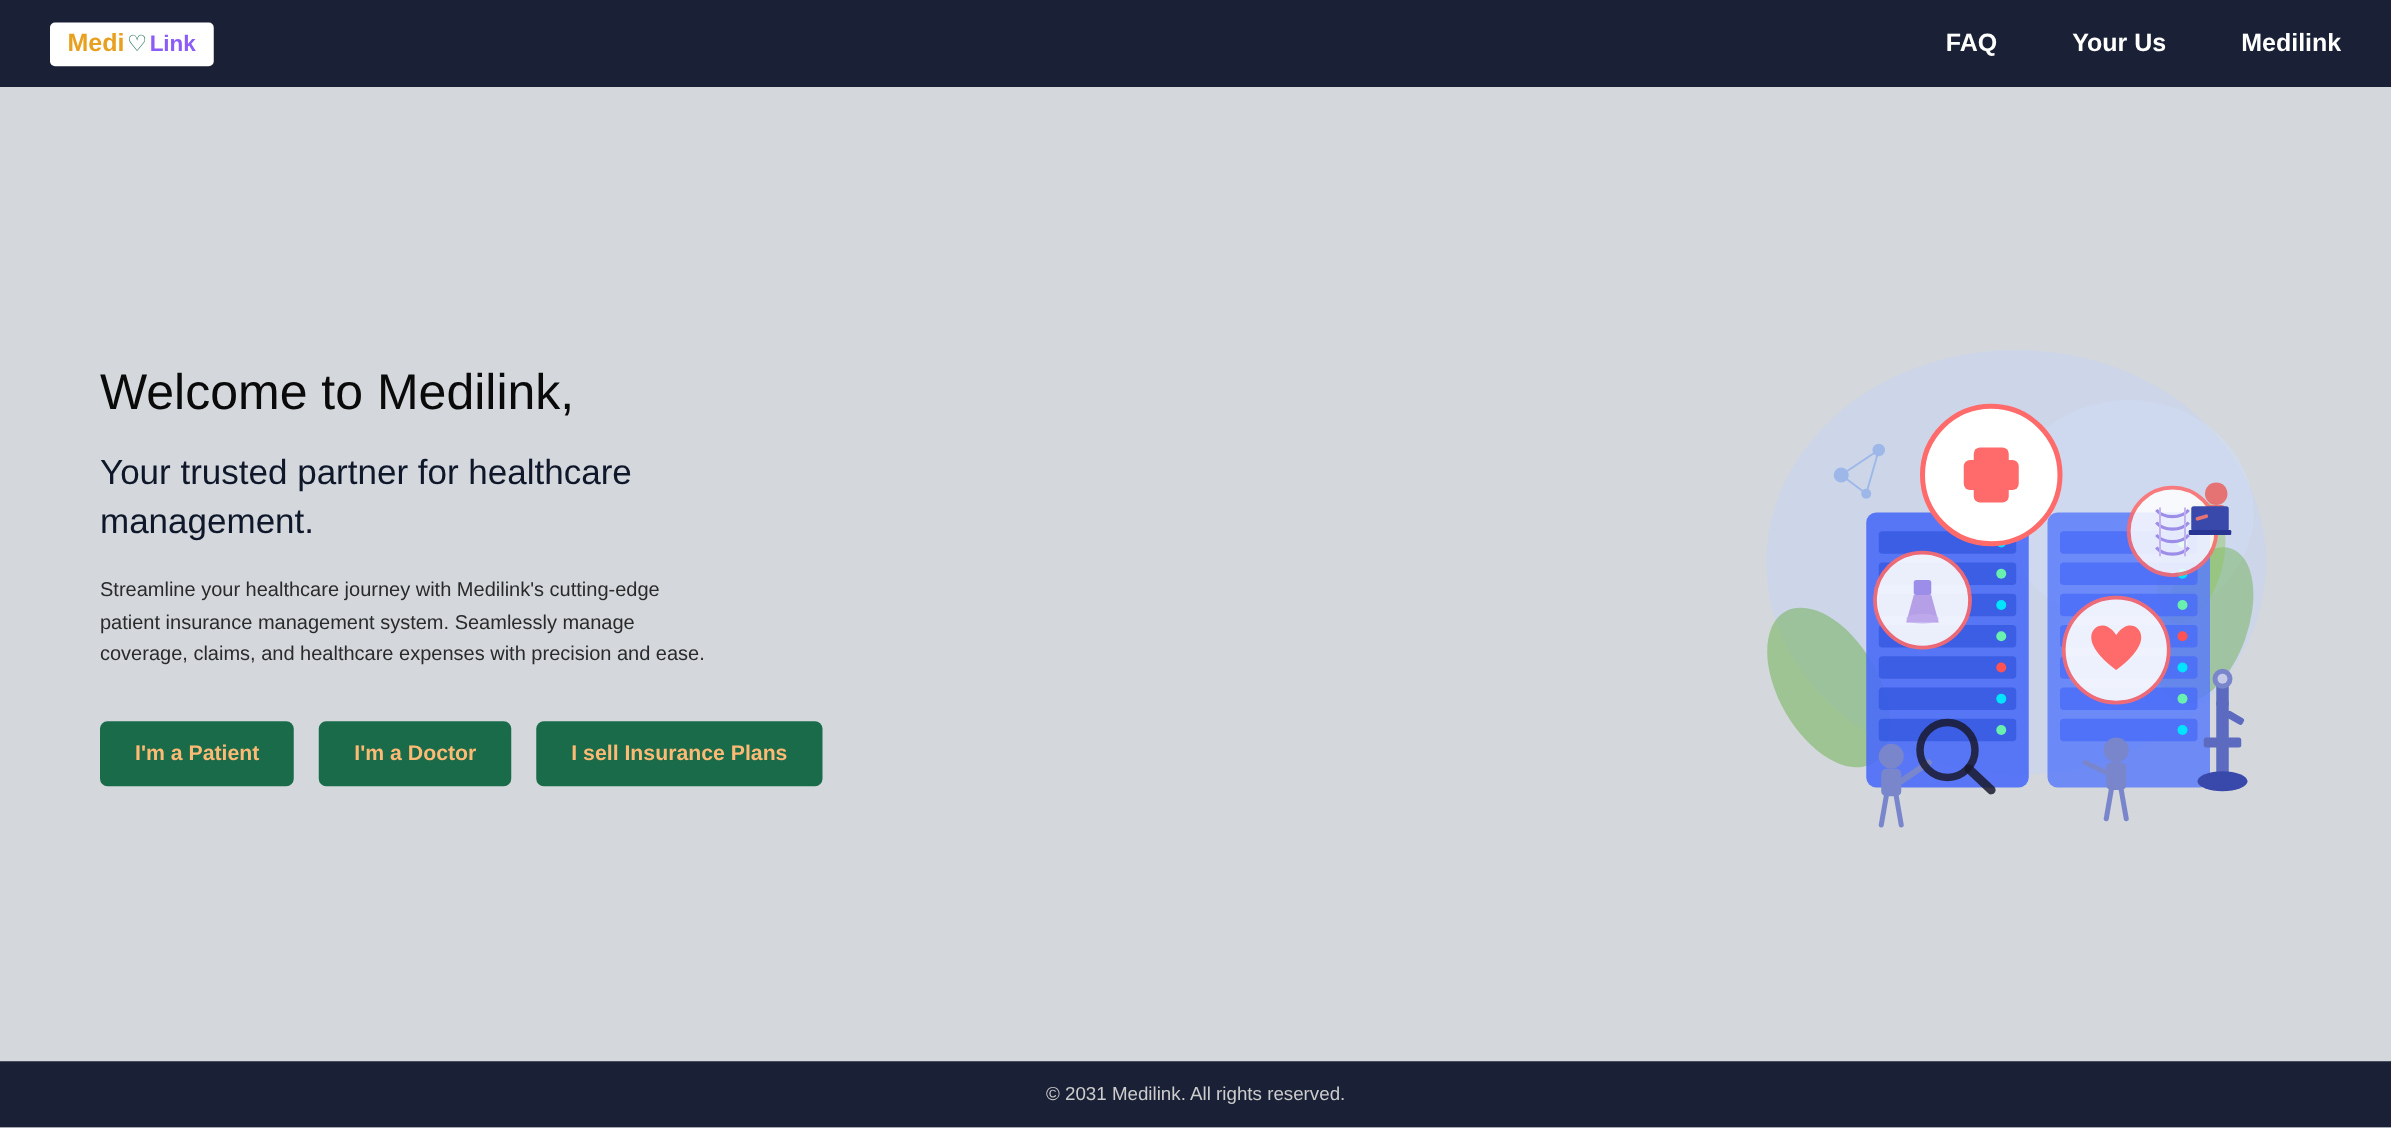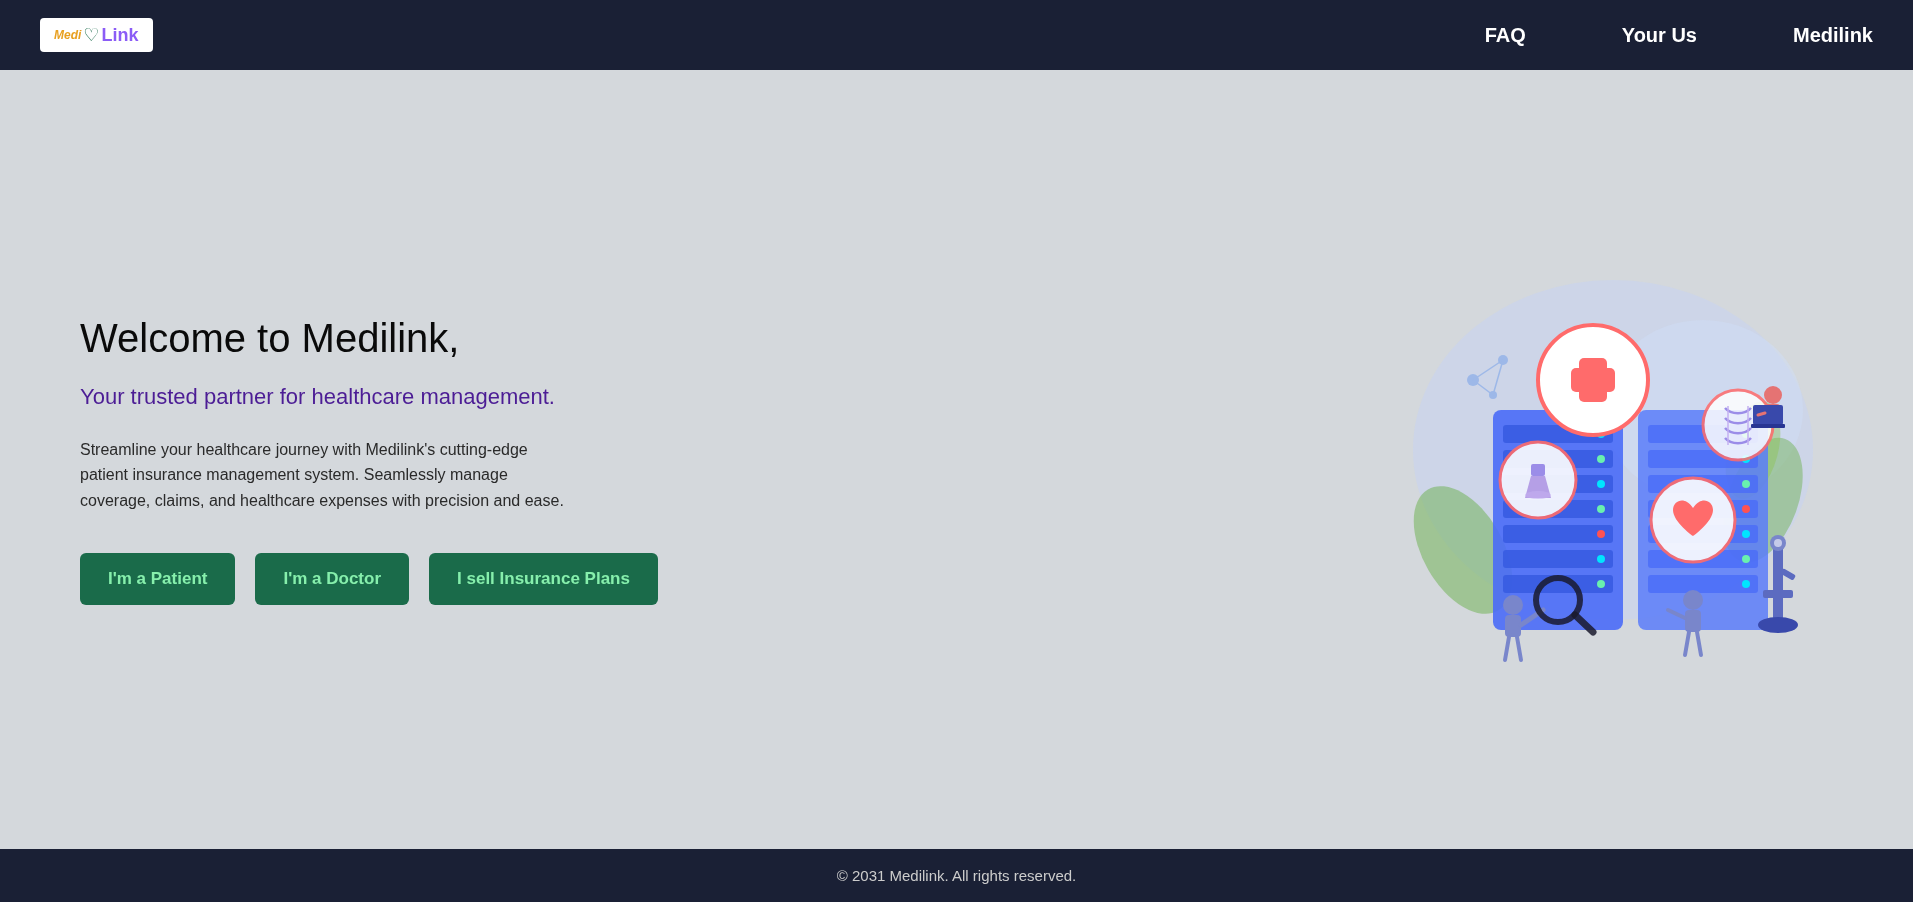--- a/index.html
+++ b/index.html
@@ -29,41 +29,40 @@
 
     .logo-container {
       display: flex;
       align-items: center;
       background-color: #fff;
       padding: 6px 14px;
       border-radius: 4px;
     }
 
     .logo-text-medi {
-      font-size: 12px;
+      font-size: 20px;
       font-weight: bold;
       color: #e8a020;
-      font-style: italic;
     }
 
     .logo-heart-icon {
       font-size: 18px;
       color: #1a6b4a;
       margin: 0 2px;
     }
 
     .logo-text-link {
       font-size: 18px;
       font-weight: bold;
       color: #8b5cf6;
     }
 
     .nav-links {
       display: flex;
-      gap: 96px;
+      gap: 60px;
       align-items: center;
     }
 
     .nav-link {
       color: #ffffff;
       text-decoration: none;
       font-size: 20px;
       font-weight: bold;
       cursor: pointer;
     }
@@ -97,43 +96,43 @@
 
     .hero-title {
       font-size: 40px;
       font-weight: 400;
       color: #0a0a0a;
       margin-bottom: 20px;
       line-height: 1.2;
     }
 
     .hero-subtitle {
-      font-size: 22px;
-      color: #4c1d95;
+      font-size: 28px;
+      color: #0f172a;
       margin-bottom: 24px;
       line-height: 1.4;
     }
 
     .hero-description {
       font-size: 16px;
       color: #2a2a2a;
       line-height: 1.6;
       margin-bottom: 40px;
       max-width: 500px;
     }
 
     .hero-buttons {
       display: flex;
       gap: 20px;
       flex-wrap: wrap;
     }
 
     .cta-button {
       background-color: #1a6b4a;
-      color: #86efac;
+      color: #fdba74;
       border: none;
       padding: 16px 28px;
       border-radius: 6px;
       font-size: 17px;
       font-weight: bold;
       cursor: pointer;
       transition: background-color 0.2s;
       white-space: nowrap;
     }
 

